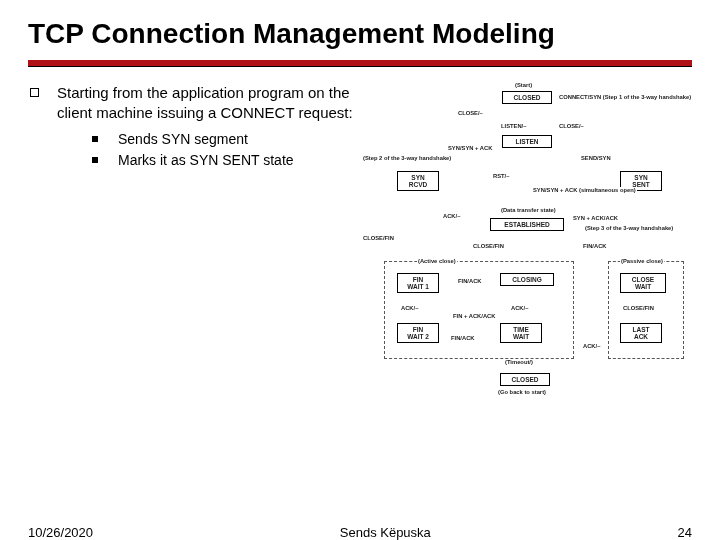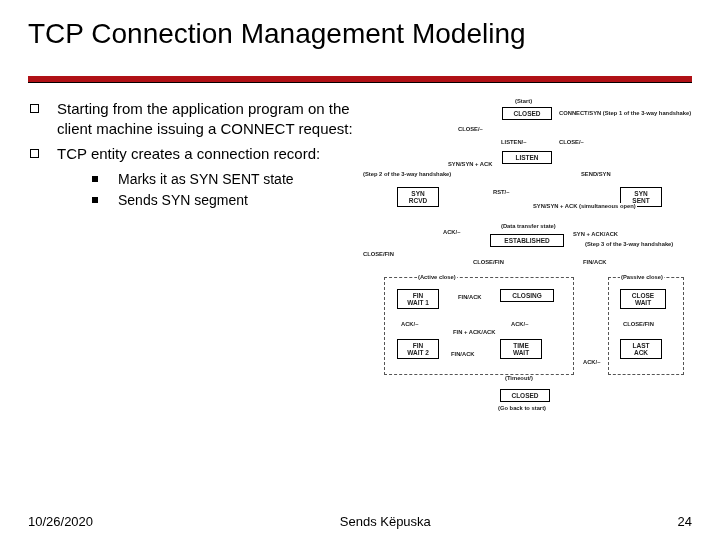--- a/index.html
+++ b/index.html
@@ -7,23 +7,23 @@
     width: 720px;
     height: 540px;
     background: #fff;
     font-family: Verdana, Geneva, sans-serif;
     color: #000;
     position: relative;
     padding: 18px 28px 0 28px;
   }
   .title {
     font-size: 28px;
-    font-weight: 400;
+    font-weight: 700;
     line-height: 1.15;
-    margin-bottom: 26px;
+    margin-bottom: 10px;
   }
   .rule {
     height: 7px;
     background: #b01116;
     border-bottom: 1px solid #000;
     margin-bottom: 16px;
   }
   .content {
     display: flex;
     gap: 4px;
@@ -92,54 +92,50 @@
     font-size: 5.8px;
     background: #fff;
     padding: 0 1px;
   }
   .dash {
     position: absolute;
     border: 1px dashed #555;
   }
   .footer {
     position: absolute;
-    bottom: 11px;
+    bottom: 0;
     left: 28px;
     right: 28px;
     display: flex;
     justify-content: space-between;
     font-size: 13px;
   }
 </style>
 </head>
 <body>
 
 <h1 class="title">TCP Connection Management Modeling</h1>
 <div class="rule"></div>
 
 <div class="content">
   <div class="text-col">
     <ul class="lvl1">
       <li>
         <span class="sq"></span>
         <span>Starting from the application program on the client machine issuing a CONNECT request:</span>
       </li>
-      <li>
-        <span class="sq"></span>
-        <span>TCP entity creates a connection record:</span>
-      </li>
     </ul>
     <ul class="lvl2">
       <li>
         <span class="sqf"></span>
-        <span>Marks it as SYN SENT state</span>
+        <span>Sends SYN segment</span>
       </li>
       <li>
         <span class="sqf"></span>
-        <span>Sends SYN segment</span>
+        <span>Marks it as SYN SENT state</span>
       </li>
     </ul>
   </div>
 
   <div class="diagram-col">
     <div class="diagram">
 
       <div class="state" style="left:140px;top:8px;width:50px">CLOSED</div>
       <div class="state" style="left:140px;top:52px;width:50px">LISTEN</div>
       <div class="state" style="left:35px;top:88px;width:42px;white-space:pre-line">SYN

